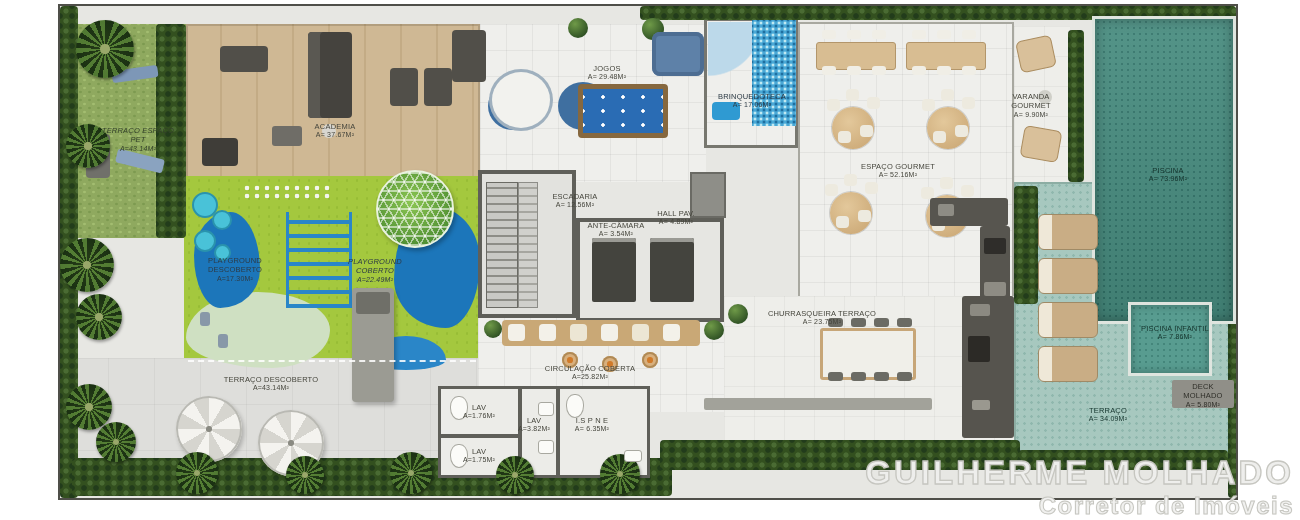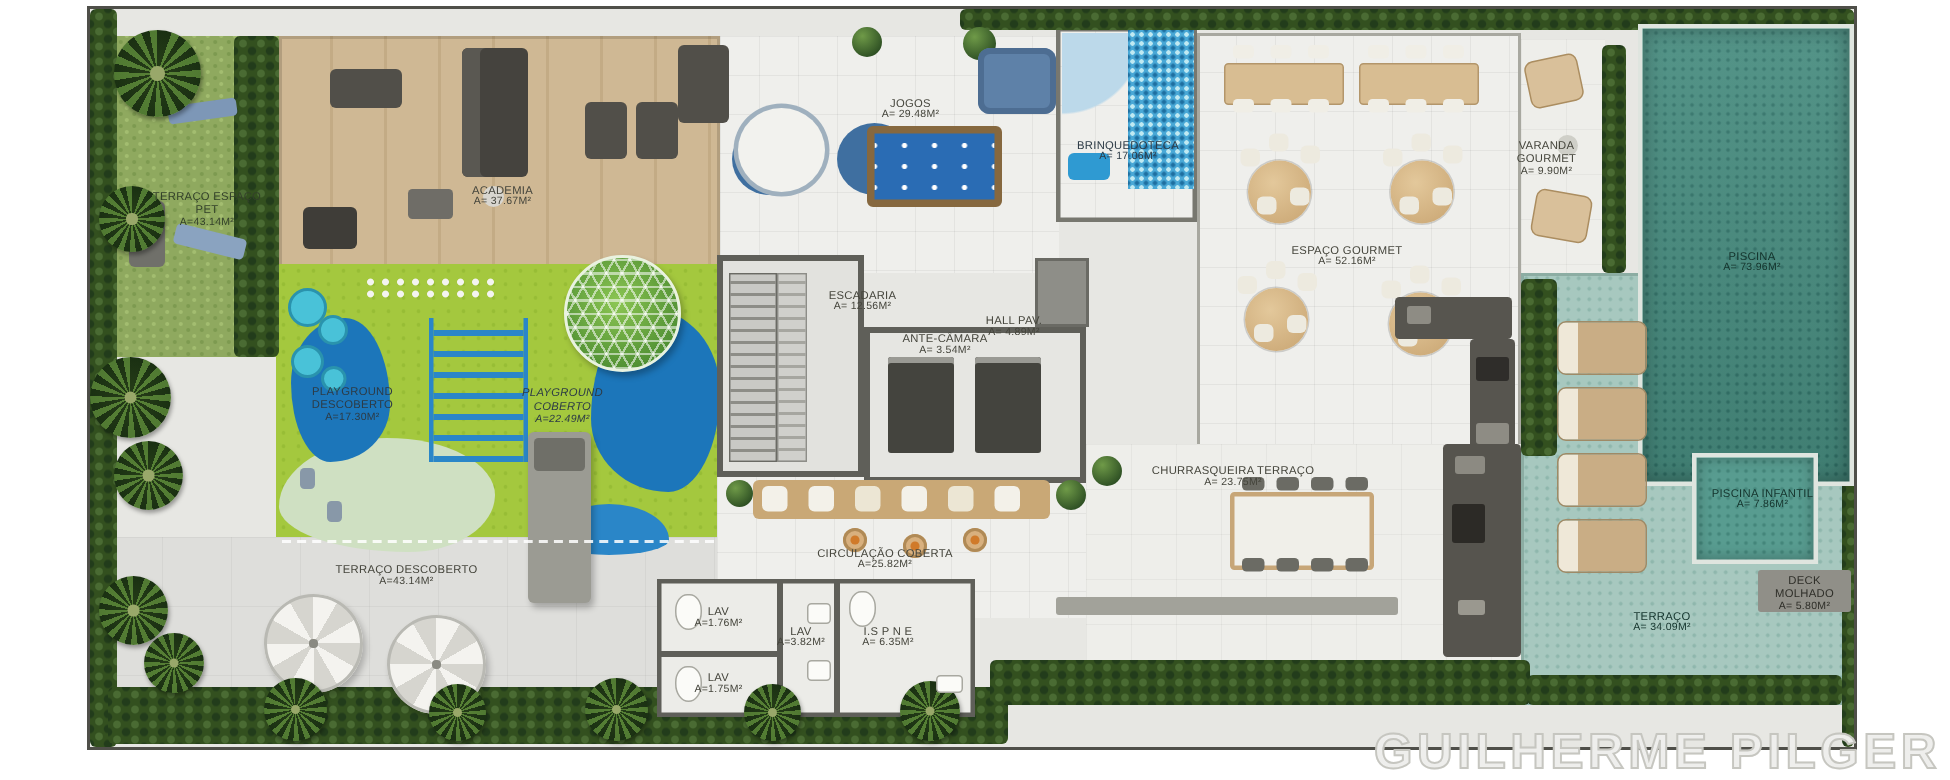--- a/index.html
+++ b/index.html
@@ -98,21 +98,21 @@
   .fixture{background:#fbfbf8;border:1px solid #a8a8a0;z-index:5;}
   .toilet{border-radius:45% 45% 50% 50%;}
   .wallseg{background:#5f5f59;z-index:4;}
   .dashline{border-top:2px dashed rgba(255,255,255,.85);z-index:4;height:0;}
   .dotrow{background:radial-gradient(circle,#f4f4f0 2px,transparent 2.6px) 0 0/10px 8px;z-index:3;}
   
   .lbl{position:absolute;z-index:7;text-align:center;font-size:7.5px;line-height:1.25;
       color:#45453c;letter-spacing:.2px;text-transform:uppercase;}
   .lbl span{display:block;}
   .lbl .area{font-size:7px;}
-  .lbl.green{color:#33402a;} .lbl.teal{color:#14332c;} .lbl.slate{color:#2d3b46;}
+  .lbl.green{color:#33402a;font-style:italic;} .lbl.teal{color:#14332c;} .lbl.slate{color:#2d3b46;}
   .watermark{position:absolute;right:6px;bottom:0;z-index:9;text-align:right;font-weight:bold;}
   .wm1{font-size:33px;letter-spacing:3px;color:rgba(255,255,255,.65);
       -webkit-text-stroke:1.3px #c6c6c0;text-shadow:0 0 1px #cfcfc9;}
   .wm2{font-size:24px;letter-spacing:1.5px;color:rgba(255,255,255,.7);
       -webkit-text-stroke:1px #c6c6c0;text-shadow:0 0 1px #cfcfc9;}
 </style>
 </head>
 <body>
 
 <div id="stage">
@@ -296,21 +296,21 @@
     <span class="area">A= 52.16m²</span>
       </div>
   <div class="lbl teal" style="left:1072px;top:160px;width:72px;">
     <span>PISCINA</span>
     <span class="area">A= 73.96m²</span>
       </div>
   <div class="lbl" style="left:478px;top:186px;width:74px;">
     <span>ESCADARIA</span>
     <span class="area">A= 12.56m²</span>
       </div>
-  <div class="lbl" style="left:528px;top:215px;width:84px;">
+  <div class="lbl" style="left:514px;top:215px;width:84px;">
     <span>ANTE-CÂMARA</span>
     <span class="area">A= 3.54m²</span>
       </div>
   <div class="lbl" style="left:584px;top:203px;width:64px;">
     <span>HALL PAV.</span>
     <span class="area">A= 4.89m²</span>
       </div>
   <div class="lbl slate" style="left:140px;top:250px;width:70px;">
     <span>PLAYGROUND DESCOBERTO</span>
     <span class="area">A=17.30m²</span>
@@ -355,15 +355,16 @@
     <span>DECK MOLHADO</span>
     <span class="area">A= 5.80m²</span>
       </div>
   <div class="lbl teal" style="left:1016px;top:400px;width:64px;">
     <span>TERRAÇO</span>
     <span class="area">A= 34.09m²</span>
       </div>
  </div>
 
  <div class="watermark">
-   <div class="wm1">GUILHERME PILGER</div>
+   <div class="wm1">GUILHERME MOLHADO</div>
+   <div class="wm2">Corretor de Imóveis</div>
  </div>
 </div>
 
 </body></html>

